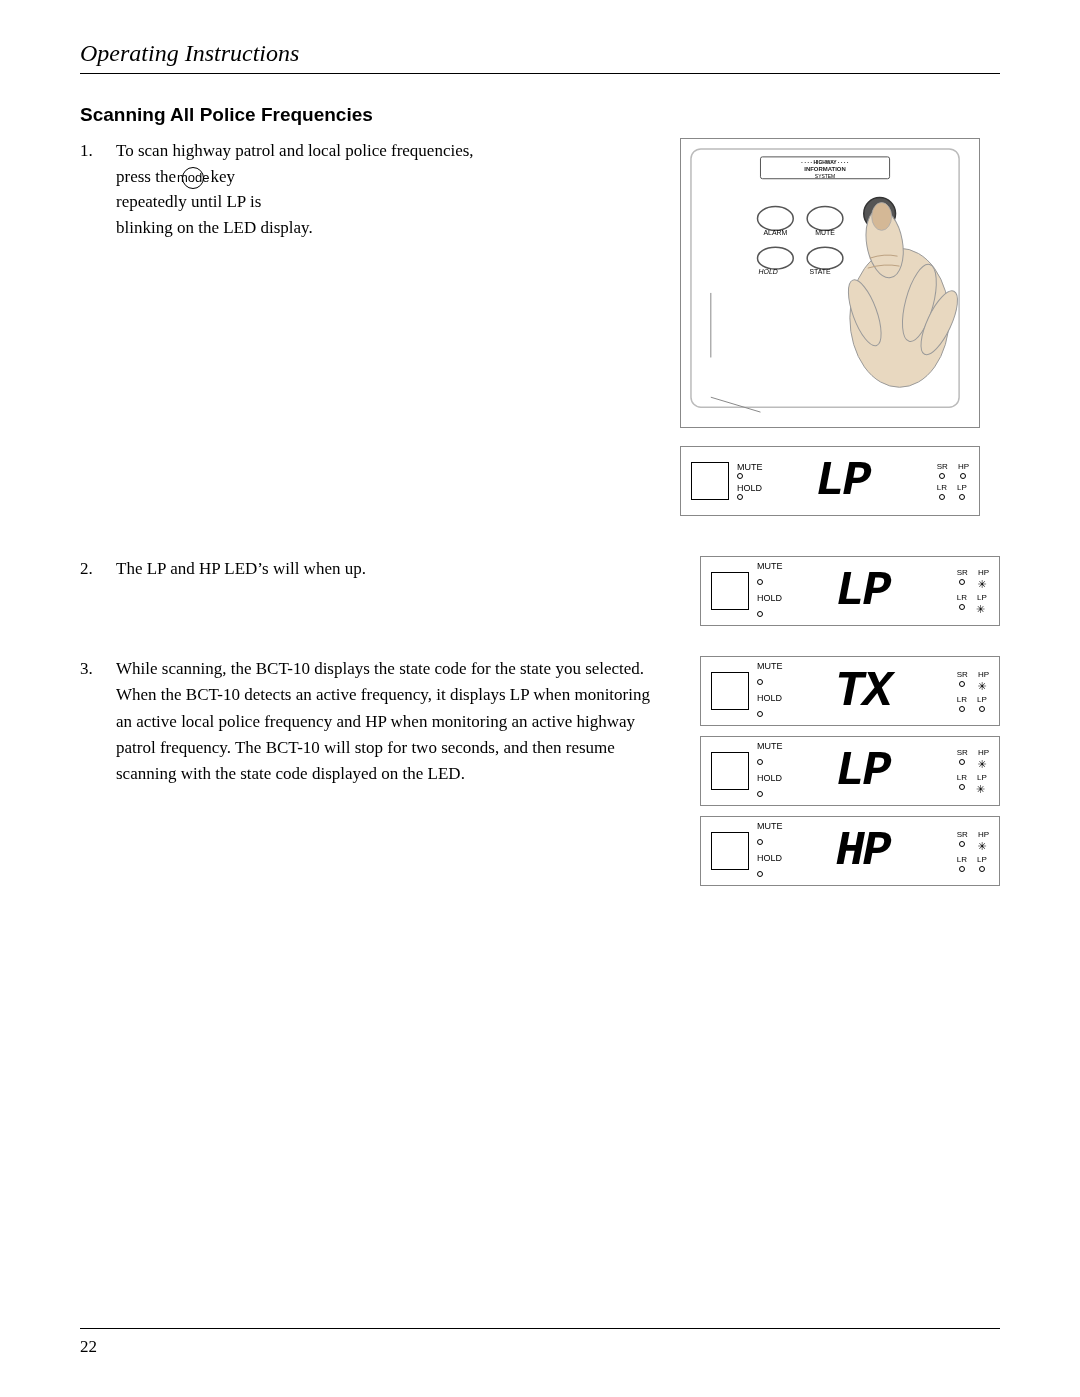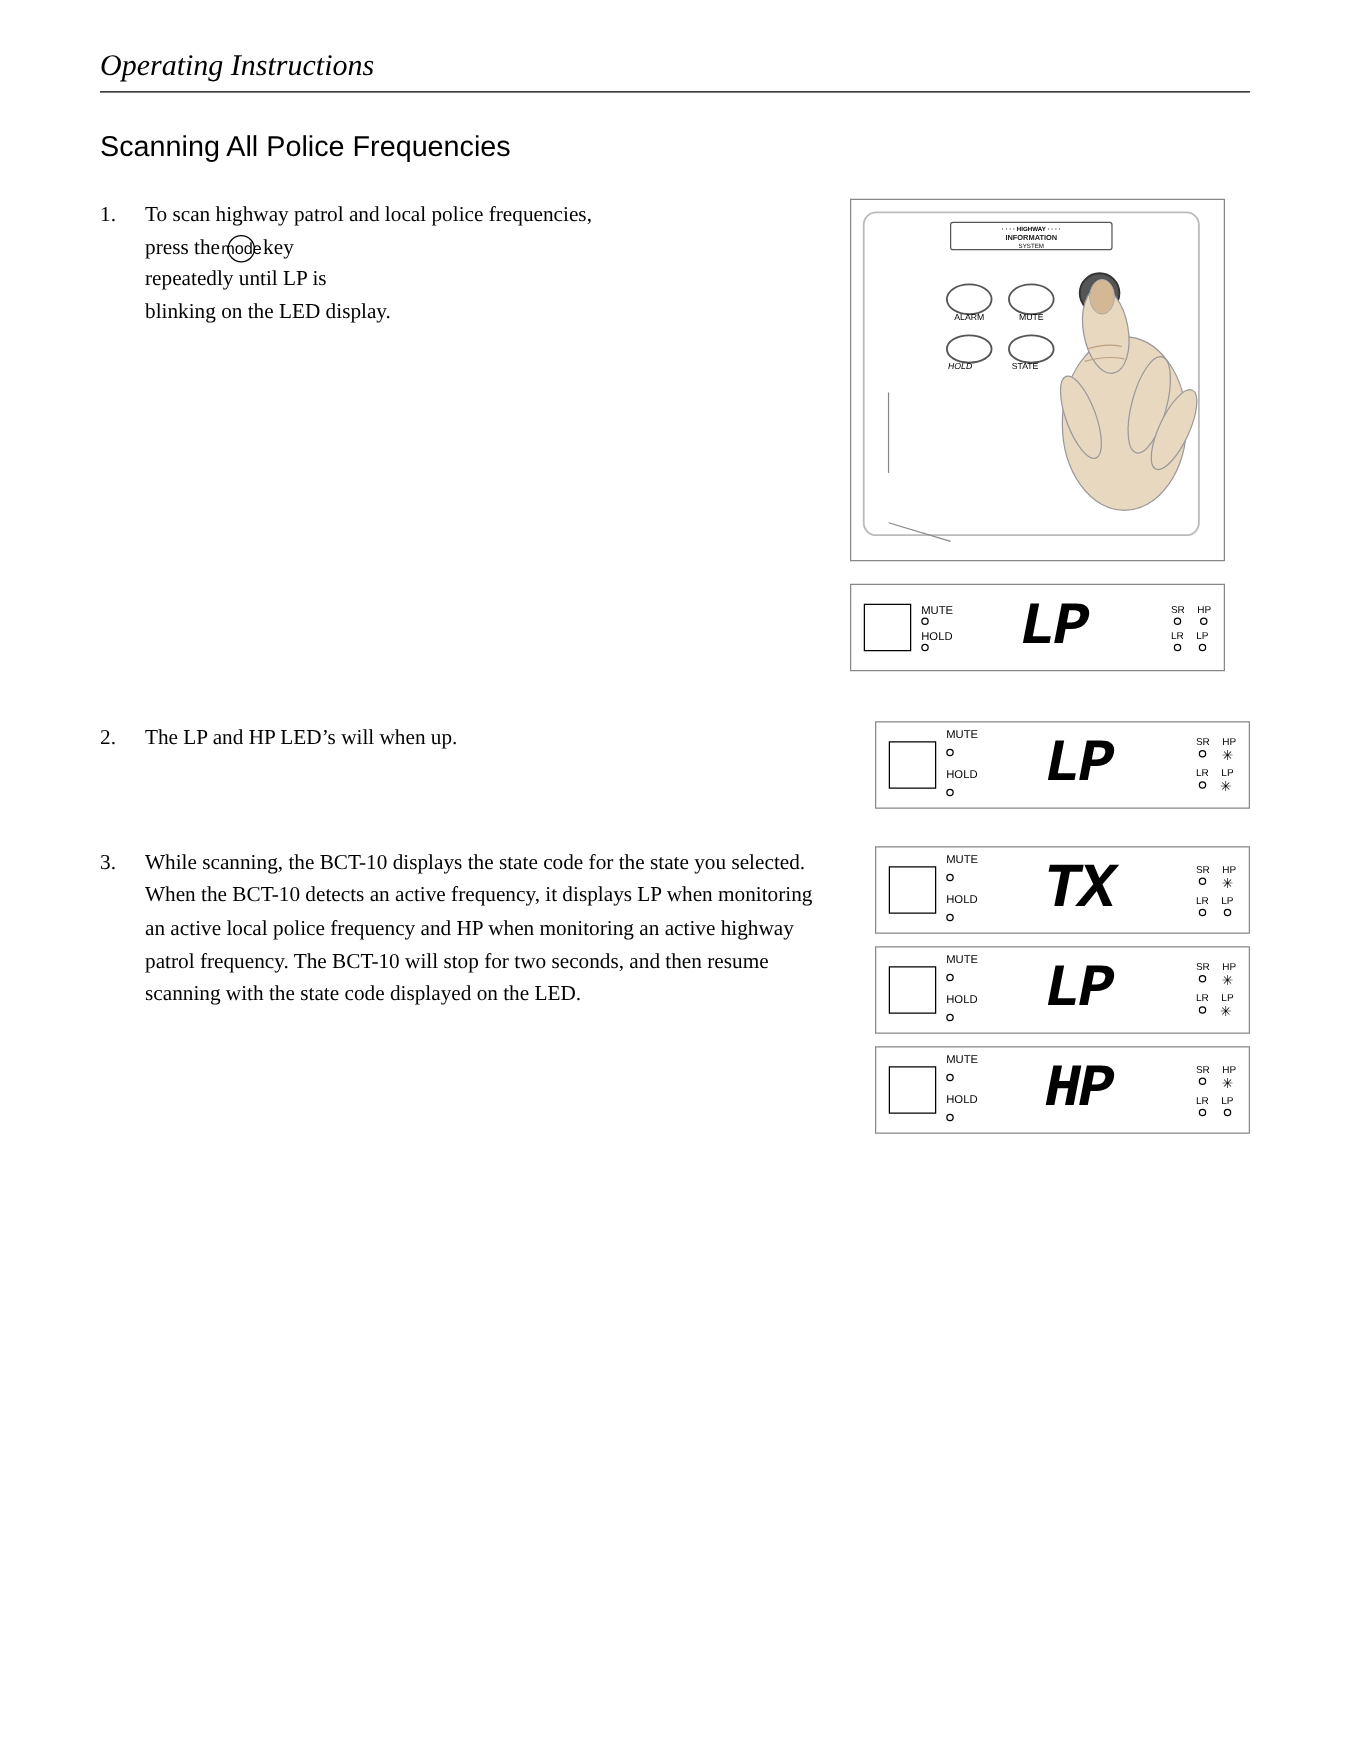--- a/index.html
+++ b/index.html
@@ -23,23 +23,23 @@
       padding-bottom: 6px;
       margin-bottom: 30px;
     }
     .header-title {
       font-style: italic;
       font-size: 24px;
       font-family: 'Times New Roman', Times, serif;
     }
     
     .section-heading {
-      font-weight: normal;
-      font-size: 23px;
-      margin-bottom: 28px;
+      font-weight: bold;
+      font-size: 19px;
+      margin-bottom: 12px;
       font-family: Arial, sans-serif;
     }
     
     .content-area {
       display: flex;
       gap: 30px;
     }
     .left-col {
       flex: 1;
     }
@@ -521,14 +521,17 @@
                 <span style="font-size:8px;font-family:Arial;">LP</span>
                 <div class="ind-dot"></div>
               </div>
             </div>
           </div>
         </div>
       </div>
     </div>
   </div>
 
+  <div class="footer">
+    <span>22</span>
+  </div>
 
 </div>
 
 </body></html>

